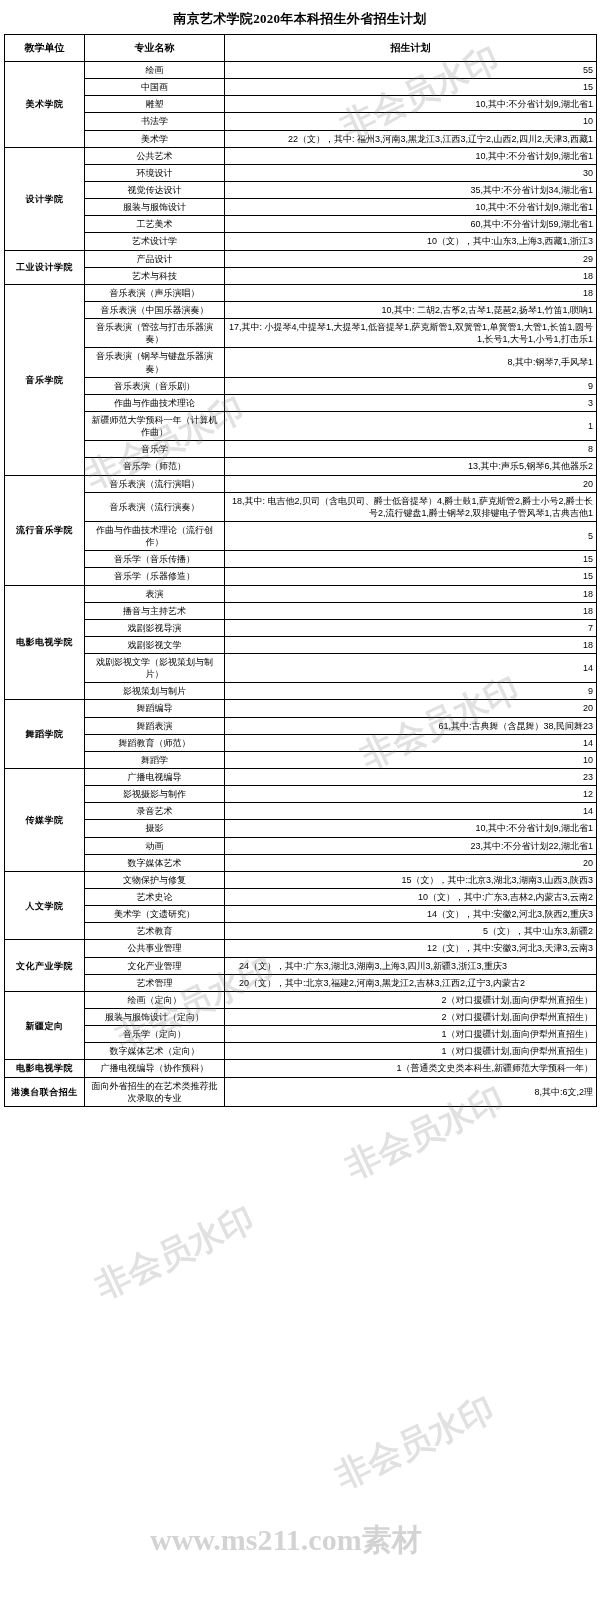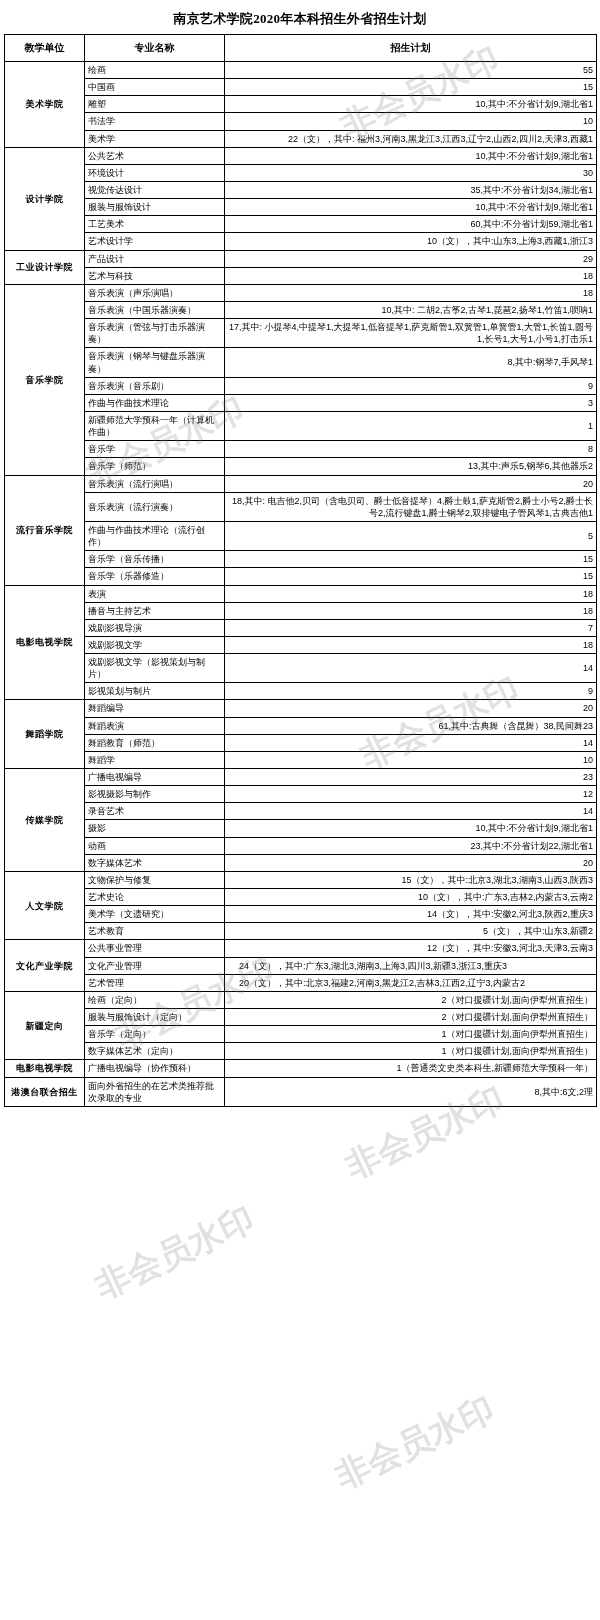--- a/index.html
+++ b/index.html
@@ -48,21 +48,21 @@
   col.c-unit{width:80px;}
   col.c-major{width:140px;}
   col.c-plan{width:372px;}
   td.unit{
     text-align:center;
     font-weight:bold;
     font-size:10.5px;
     letter-spacing:0.5px;
   }
   td.major{
-    text-align:left;
+    text-align:center;
     padding-left:5px;
     font-size:9px;
   }
   td.plan{
     text-align:right;
     font-size:9px;
   }
   td.plan.left{
     text-align:left;
     padding-left:14px;
@@ -362,14 +362,15 @@
       </tbody>
   </table>
 
   <div class="wm wm1">非会员水印</div>
   <div class="wm wm2">非会员水印</div>
   <div class="wm wm3">非会员水印</div>
   <div class="wm wm4">非会员水印</div>
   <div class="wm wm5">非会员水印</div>
   <div class="wm wm6">非会员水印</div>
   <div class="wm wm7">非会员水印</div>
+  <div class="wm-url">www.ms211.com素材</div>
 
 </div>
 
 </body></html>

